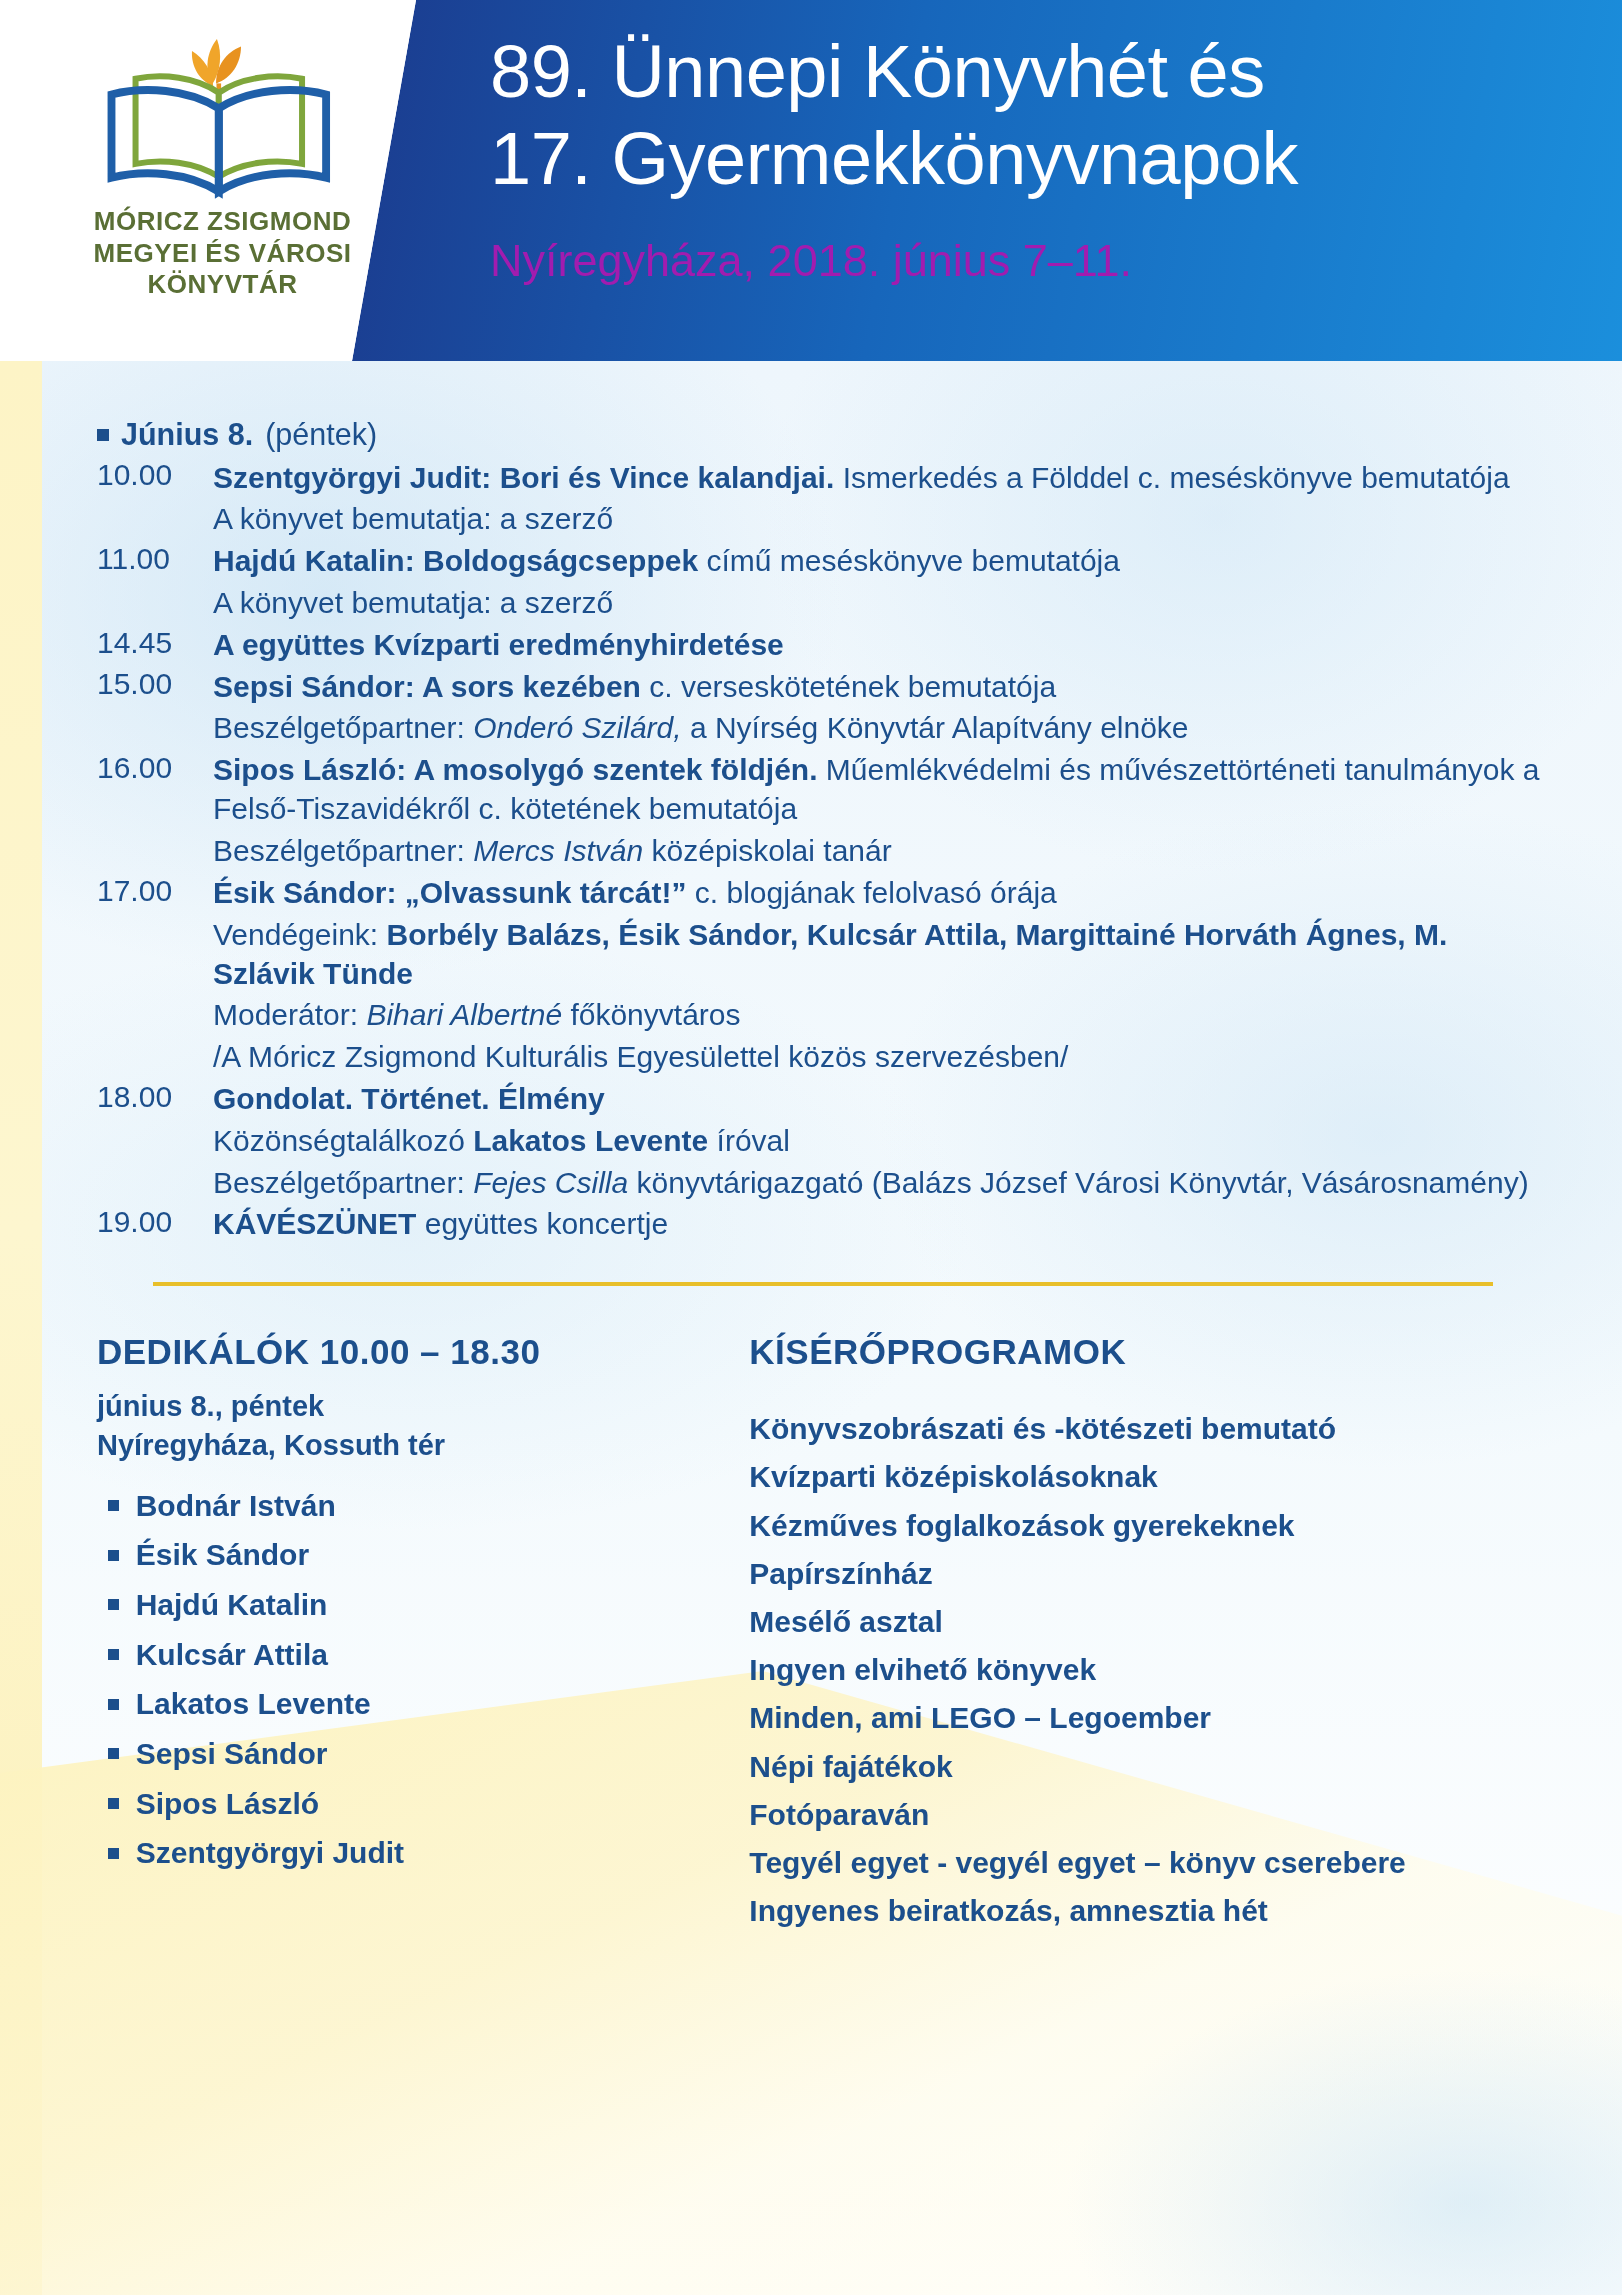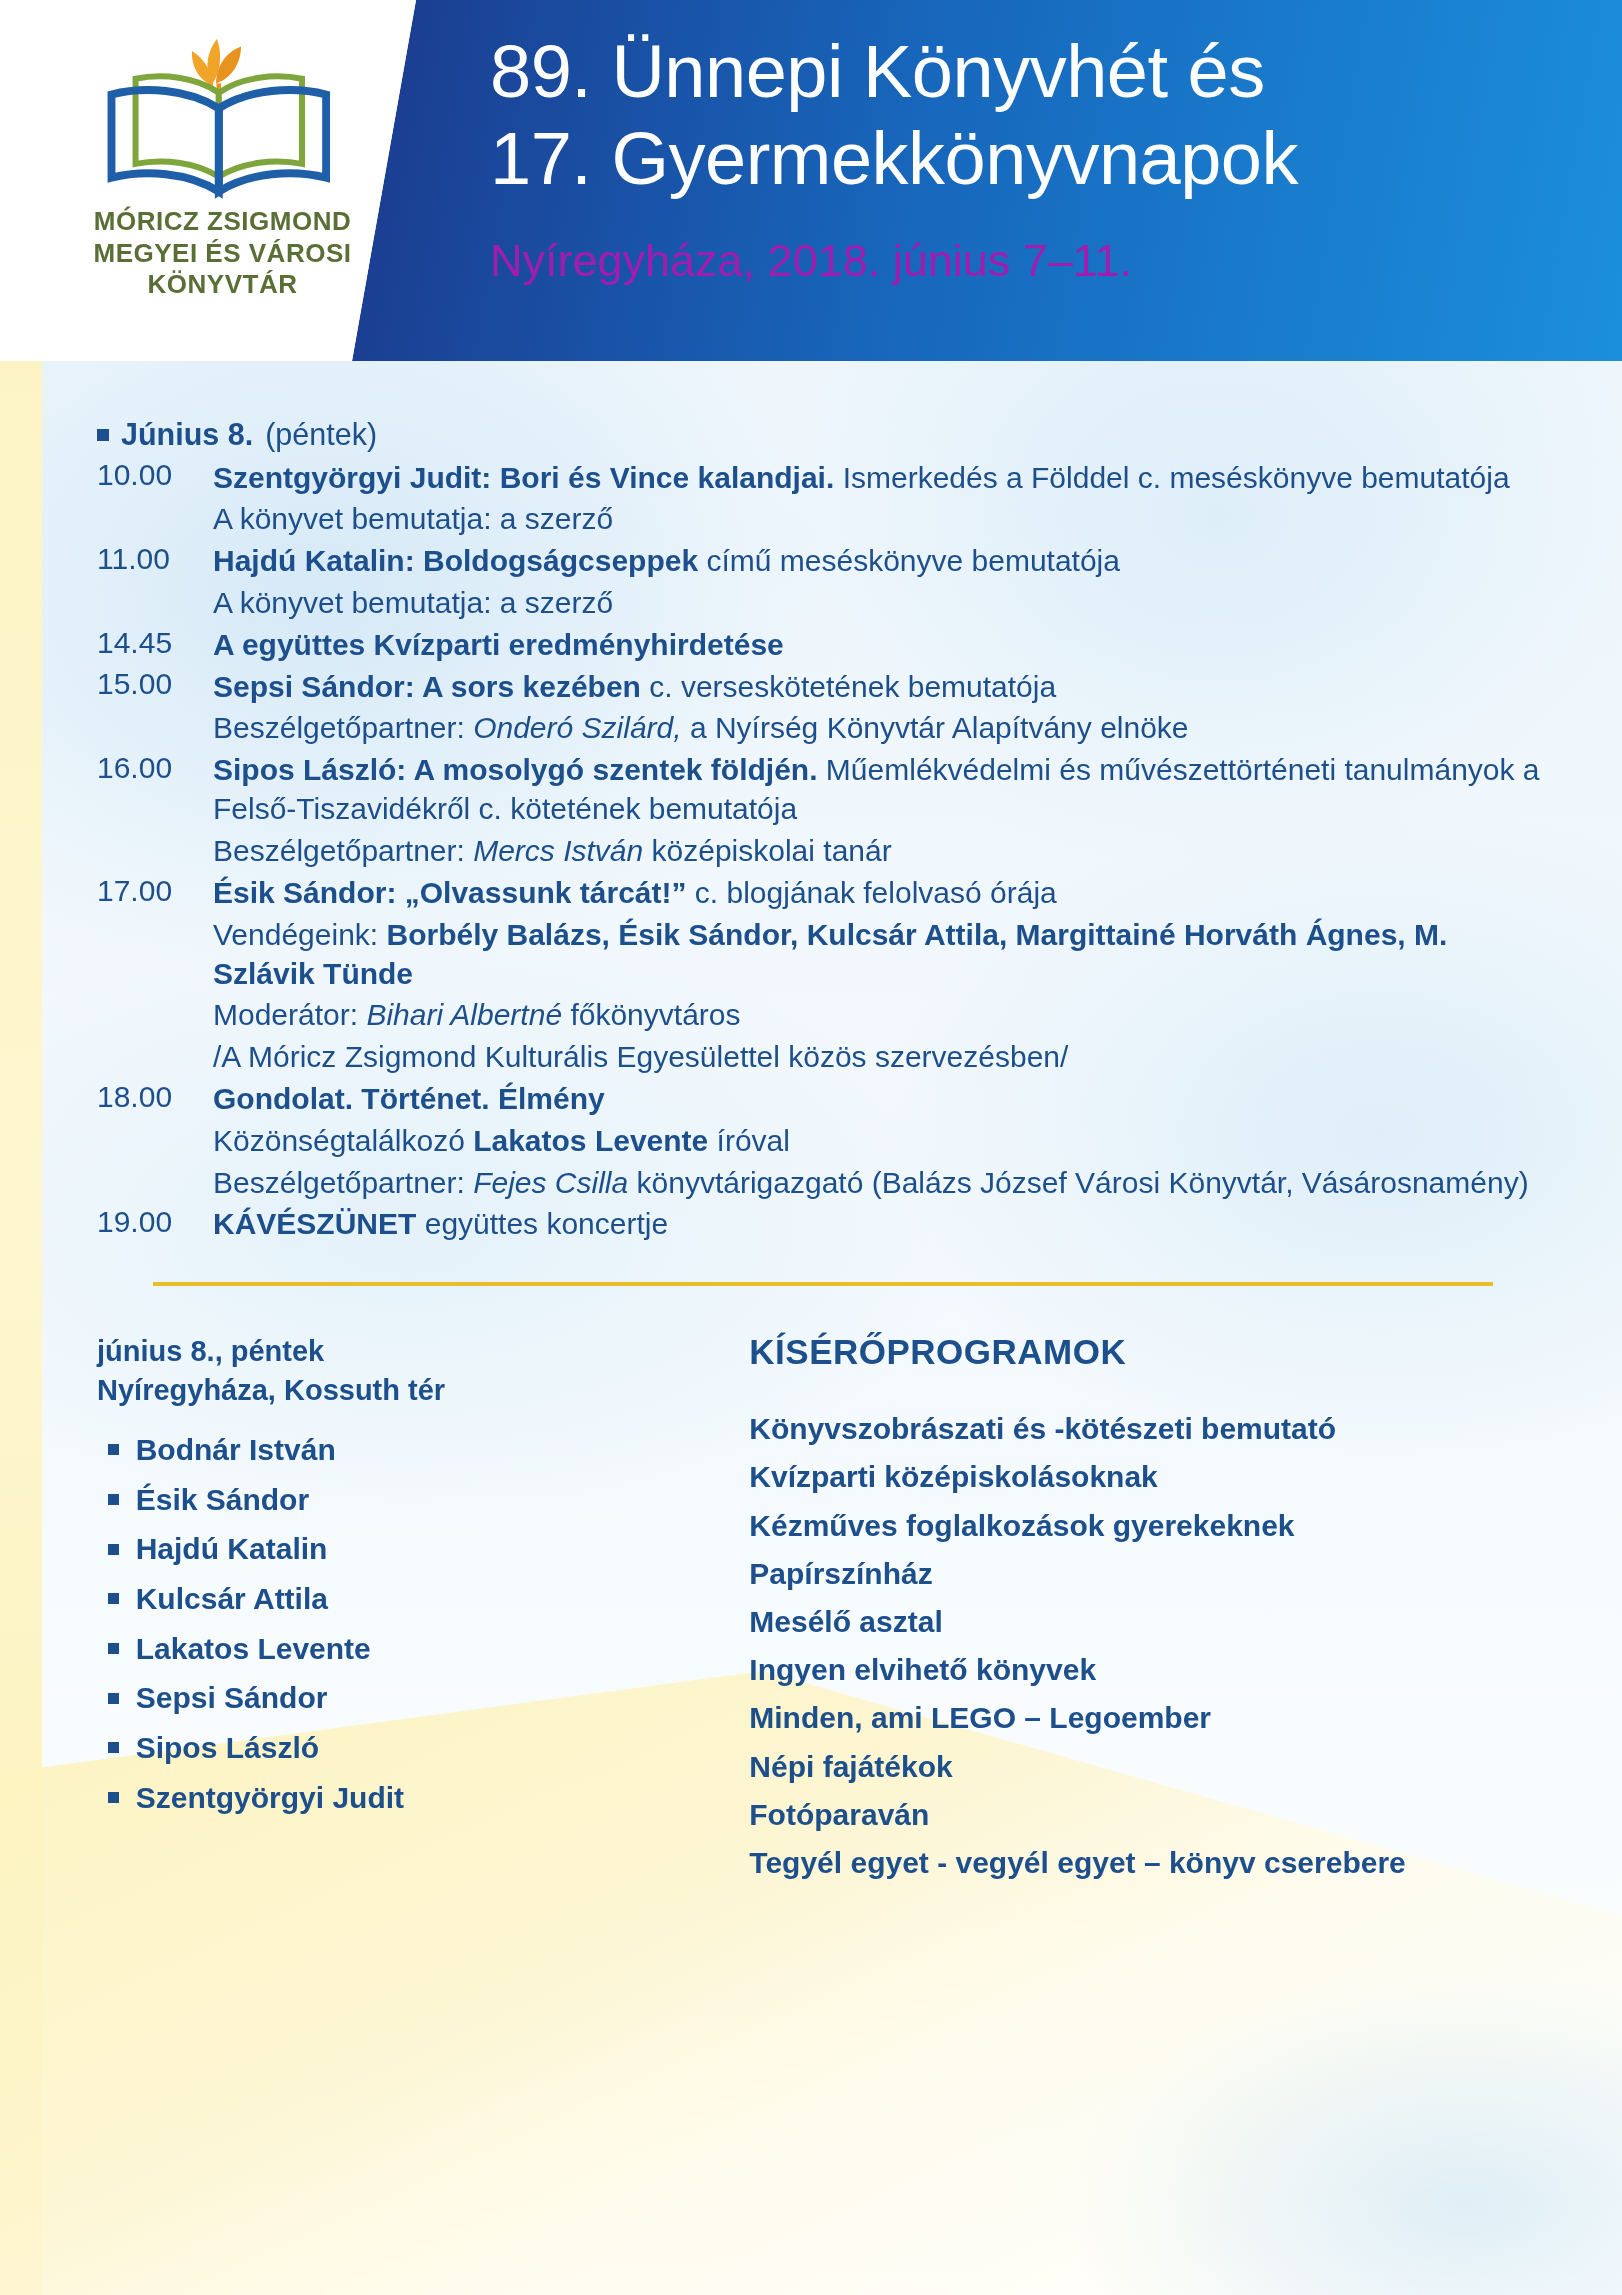--- a/index.html
+++ b/index.html
@@ -339,20 +339,21 @@
           <div class="time">19.00</div>
           <div class="desc"><b>KÁVÉSZÜNET</b> együttes koncertje</div>
         </div>
       </div>
 
     <div class="divider"></div>
   </div>
 
   <div class="bottom">
     <div class="col-left">
+      <div class="bot-title">DEDIKÁLÓK 10.00 – 18.30</div>
       <div class="bot-sub">
         <div>június 8., péntek</div>
         <div>Nyíregyháza, Kossuth tér</div>
       </div>
       <ul class="ded-list" id="ded-list">
           <li class="ded-item">
             <span class="sq2"></span>
             <span>Bodnár István</span>
           </li>
           <li class="ded-item">
@@ -393,17 +394,18 @@
           <li class="kis-item">Könyvszobrászati és -kötészeti bemutató</li>
           <li class="kis-item">Kvízparti középiskolásoknak</li>
           <li class="kis-item">Kézműves foglalkozások gyerekeknek</li>
           <li class="kis-item">Papírszínház</li>
           <li class="kis-item">Mesélő asztal</li>
           <li class="kis-item">Ingyen elvihető könyvek</li>
           <li class="kis-item">Minden, ami LEGO – Legoember</li>
           <li class="kis-item">Népi fajátékok</li>
           <li class="kis-item">Fotóparaván</li>
           <li class="kis-item">Tegyél egyet - vegyél egyet – könyv cserebere</li>
+          <li class="kis-item">Ingyenes beiratkozás, amnesztia hét</li>
         </ul>
     </div>
   </div>
 </div>
 
 
 </body></html>

